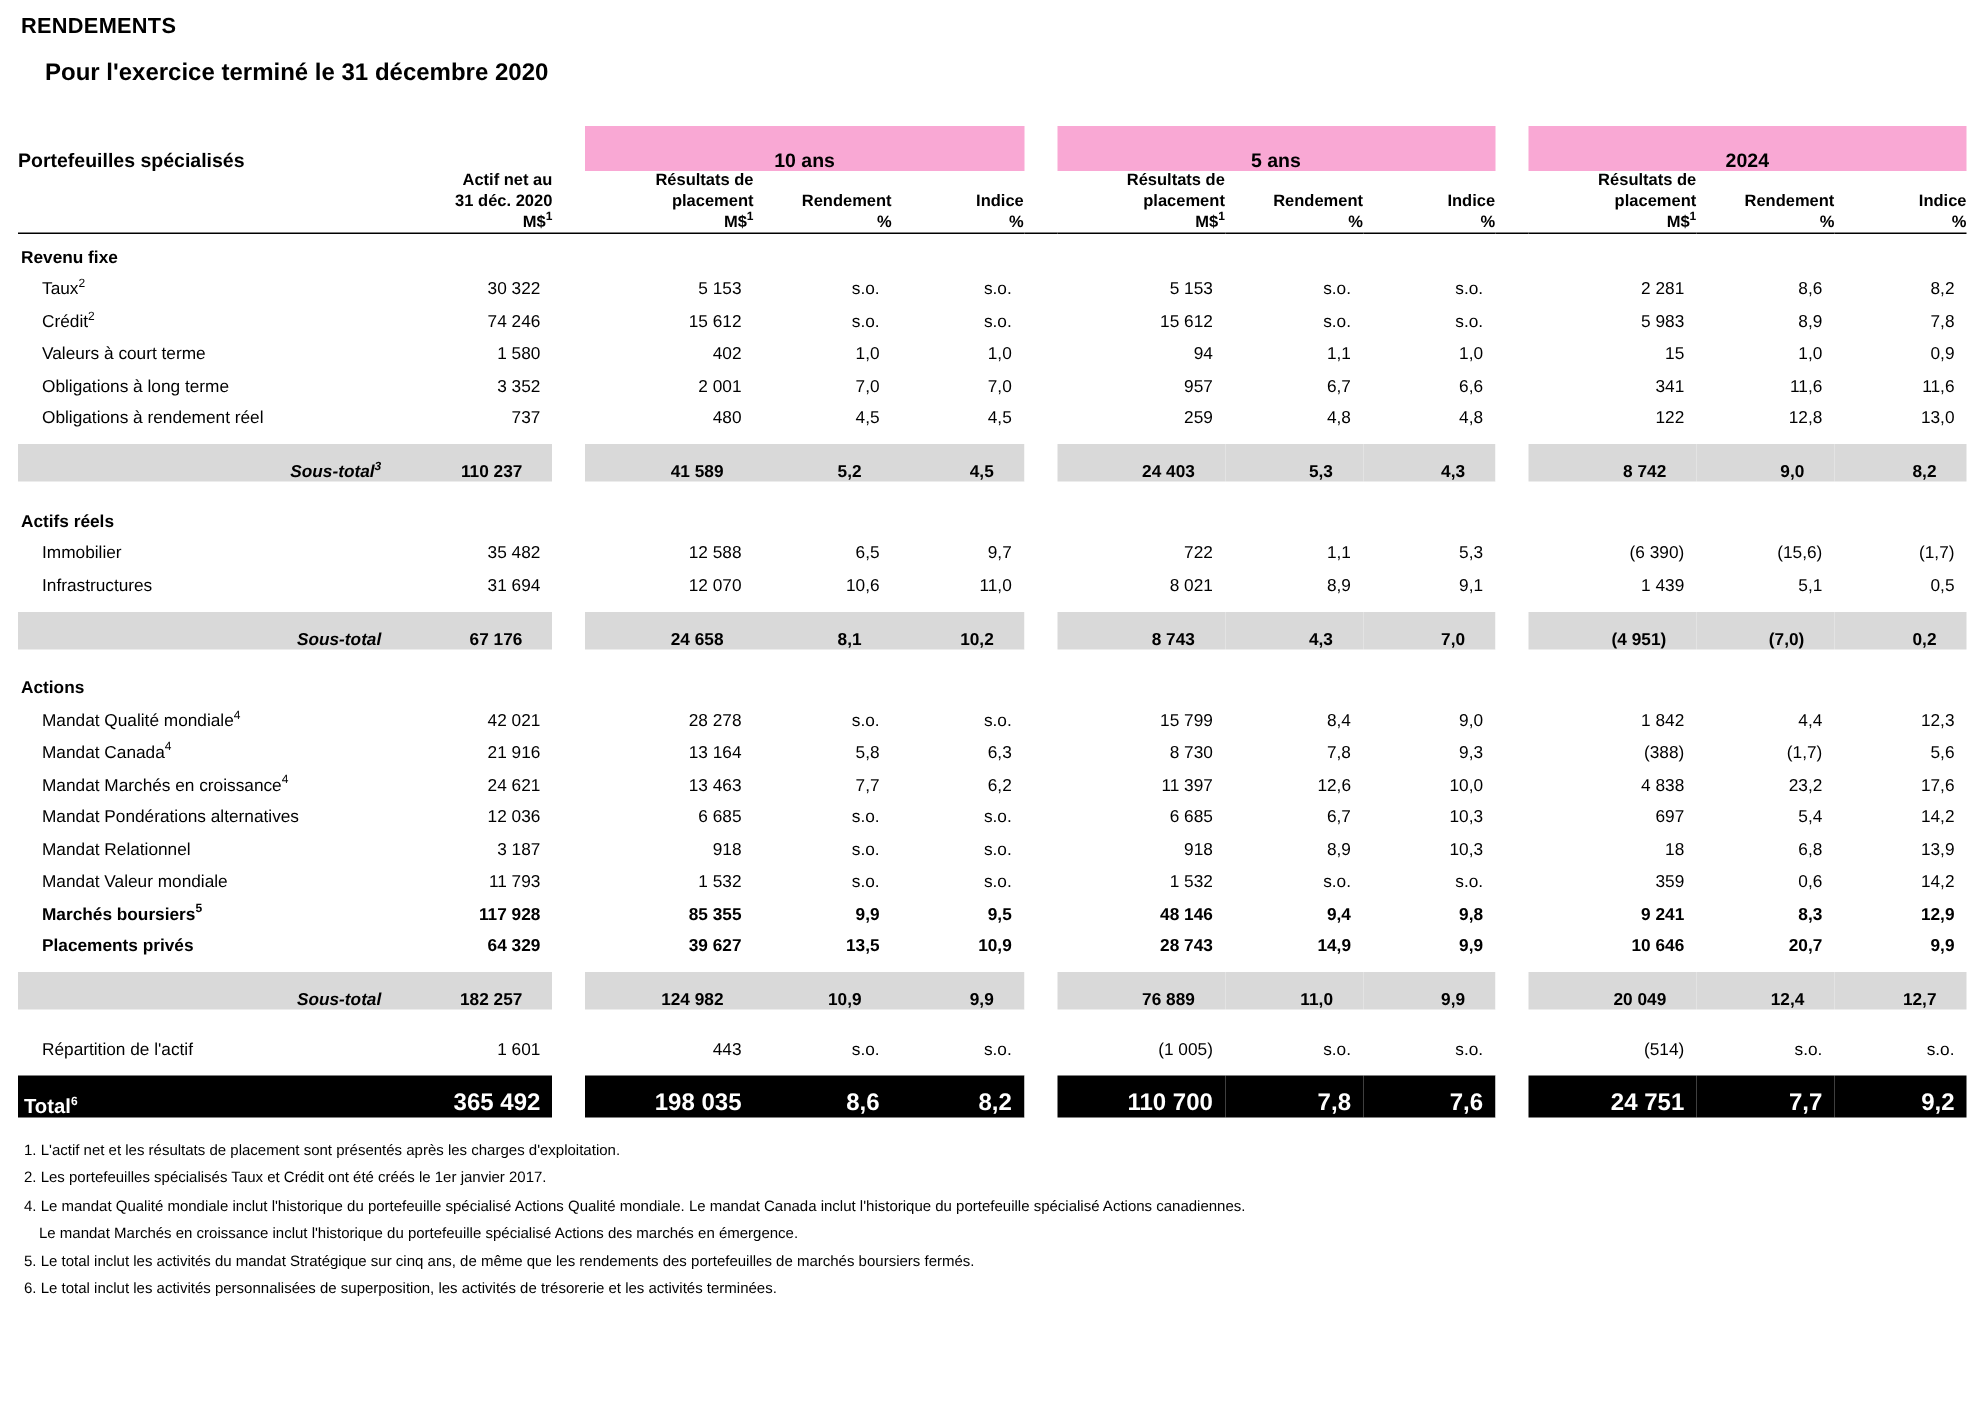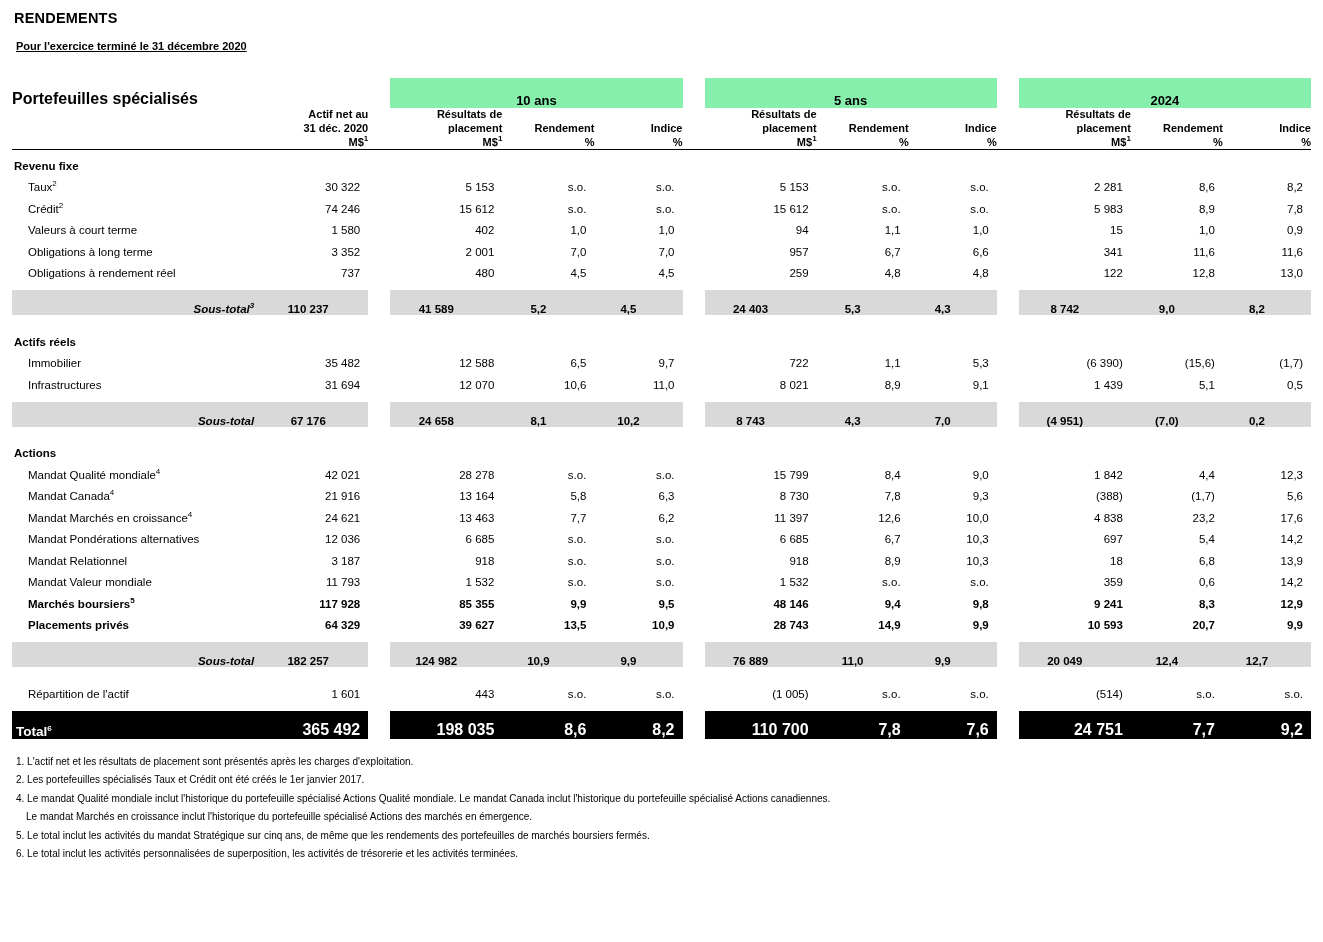--- a/index.html
+++ b/index.html
@@ -21,24 +21,23 @@
     box-sizing: border-box;
     width: 1323px;
   }
   .doc-title {
     font-size: 14.5px;
     font-weight: bold;
     letter-spacing: 0.2px;
     margin: 2px 0 0 2px;
   }
   .doc-subtitle {
-    font-size: 11px;
-    font-weight: bold;
-    margin: 14px 0 0 4px;
-    text-decoration: underline;
+    font-size: 16px;
+    font-weight: bold;
+    margin: 14px 0 0 18px;
   }
 
   table.main {
     border-collapse: collapse;
     width: 1299px;
     margin-top: 26px;
     table-layout: fixed;
   }
   table.main td, table.main th {
     padding: 0;
@@ -47,32 +46,32 @@
 
   
   .c-label   { width: 256px; }
   .c-actif   { width: 100px; }
   .c-gap     { width: 22px; }
   .c-res     { width: 112px; }
   .c-rend    { width: 92px; }
   .c-ind     { width: 88px; }
 
   .group-head {
-    background: #86efac;
+    background: #f9a8d4;
     text-align: center;
     font-weight: bold;
     font-size: 13px;
     height: 30px;
     vertical-align: middle;
   }
   .grp-title-row td { height: 30px; }
 
   .portef-title {
     font-weight: bold;
-    font-size: 16px;
+    font-size: 13px;
     padding-left: 2px;
     padding-bottom: 6px;
     vertical-align: bottom;
   }
 
   .subhead td {
     font-size: 11px;
     font-weight: bold;
     text-align: right;
     padding: 6px 8px 5px 4px;
@@ -106,21 +105,21 @@
     font-weight: bold;
   }
 
   tr.spacer td { height: 11px; font-size: 0; line-height: 0; }
 
   tr.subtotal td {
     background: #d9d9d9;
     font-weight: bold;
     font-size: 11.5px;
     height: 25px;
-    text-align: center;
+    text-align: right;
     padding-right: 20px;
   }
   tr.subtotal td.lbl {
     text-align: right;
     padding-right: 14px;
     font-style: italic;
   }
   tr.subtotal td.gap { background: #ffffff; }
 
   tr.total td {
@@ -569,21 +568,21 @@
           <td class="actif">64 329</td>
           <td class="gap"></td>
           <td class="res bold">39 627</td>
           <td class="rend bold">13,5</td>
           <td class="ind bold">10,9</td>
           <td class="gap"></td>
           <td class="res bold">28 743</td>
           <td class="rend bold">14,9</td>
           <td class="ind bold">9,9</td>
           <td class="gap"></td>
-          <td class="res bold">10 593</td>
+          <td class="res bold">10 646</td>
           <td class="rend bold">20,7</td>
           <td class="ind bold">9,9</td>
         </tr>
         <tr class="spacer">
           <td colspan="14"></td>
         </tr>
         <tr class="subtotal">
           <td class="lbl">Sous-total</td>
           <td>182 257</td>
           <td class="gap"></td>

